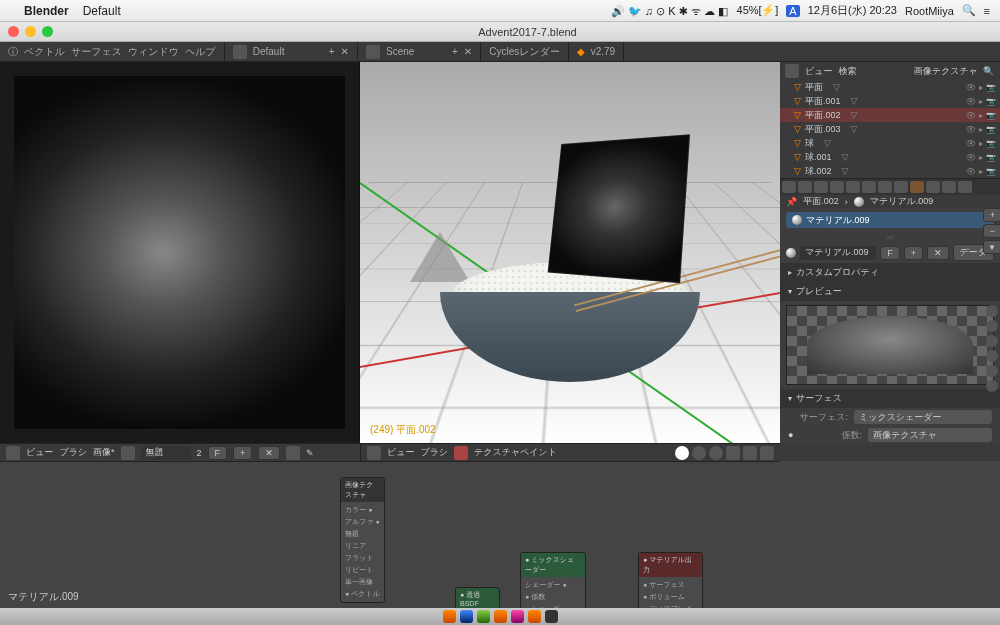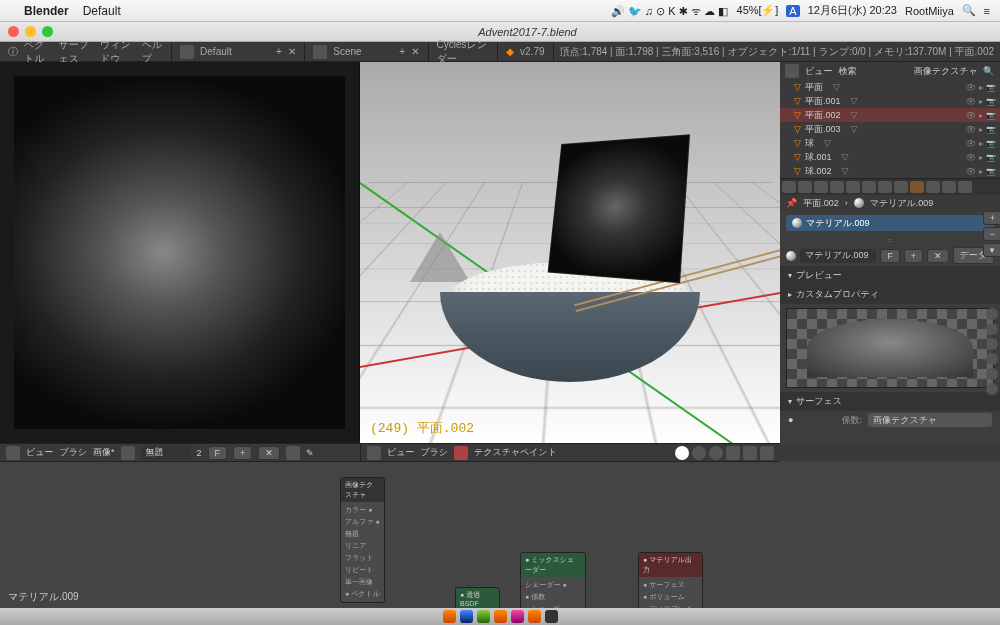--- a/index.html
+++ b/index.html
@@ -4,21 +4,21 @@
 <style>
 * { margin: 0; padding: 0; box-sizing: border-box; font-family: -apple-system, "Hiragino Sans", sans-serif; }
 body { width: 1000px; height: 625px; background: #3a3a3a; color: #ccc; font-size: 10px; overflow: hidden; }
 .menubar { height: 22px; background: linear-gradient(#f8f8f8,#e8e8e8); display: flex; align-items: center; padding: 0 10px; color: #222; font-size: 12px; gap: 14px; border-bottom: 1px solid #bbb; }
 .mb-right { margin-left: auto; display: flex; gap: 8px; align-items: center; font-size: 11px; }
 .mb-right span { display: inline-flex; align-items: center; }
 .titlebar { height: 20px; background: linear-gradient(#e8e8e8,#d8d8d8); display: flex; align-items: center; padding: 0 8px; font-size: 11px; color: #333; border-bottom: 1px solid #aaa; }
 .traffic { display: flex; gap: 6px; margin-right: 10px; }
 .traffic span { width: 11px; height: 11px; border-radius: 50%; }
 .tl-red { background: #ff5f56; } .tl-yel { background: #ffbd2e; } .tl-grn { background: #27c93f; }
-.titlebar .fname { margin: 12px auto; font-style: italic; }
+.titlebar .fname { margin: 12px auto; }
 .topbar { height: 20px; background: #393939; display: flex; align-items: center; font-size: 10px; color: #aaa; border-bottom: 1px solid #222; }
 .topbar .seg { padding: 0 8px; display: flex; align-items: center; gap: 6px; height: 100%; border-right: 1px solid #222; }
 .stats { margin-left: auto; padding: 0 6px; white-space: nowrap; }
 .btn-xs { background: #555; border: 1px solid #333; border-radius: 3px; padding: 1px 6px; font-size: 9px; color: #ccc; cursor: pointer; }
 .icon-sq { width: 14px; height: 14px; background: #555; border-radius: 2px; display: inline-block; }
 .main { display: flex; height: 381px; }
 .uv-panel { width: 360px; background: #222; display: flex; flex-direction: column; border-right: 1px solid #111; }
 .uv-canvas { flex: 1; background: #1a1a1a; padding: 14px; }
 .uv-img { width: 100%; height: 100%; background: radial-gradient(ellipse 60% 50% at 45% 50%, #888 0%, #555 30%, #222 70%, #0a0a0a 100%); }
 .vp-panel { width: 420px; background: #393939; display: flex; flex-direction: column; position: relative; }
@@ -29,21 +29,21 @@
   background-size: 40px 40px; transform: perspective(400px) rotateX(55deg) scale(2); transform-origin: 50% 70%; }
 .axis-x { position: absolute; height: 2px; background: #c33; width: 200%; left: -50%; top: 70%; transform: rotate(-10deg); }
 .axis-y { position: absolute; height: 2px; background: #3a3; width: 200%; left: -50%; top: 70%; transform: rotate(35deg); }
 .bowl { position: absolute; width: 260px; height: 130px; left: 80px; top: 190px; }
 .bowl-body { position: absolute; bottom: 0; width: 100%; height: 90px; background: linear-gradient(#5a6670,#3a4650); border-radius: 0 0 130px 130px / 0 0 90px 90px; }
 .rice { position: absolute; top: 10px; left: 10px; right: 10px; height: 70px; background: #f5f5f0; border-radius: 50%; box-shadow: inset 0 -10px 20px rgba(0,0,0,.1); 
   background-image: radial-gradient(circle 2px, #ddd 40%, transparent 50%); background-size: 6px 6px; }
 .plane3d { position: absolute; left: 180px; top: 75px; width: 150px; height: 140px; background: radial-gradient(ellipse 60% 50%, #666 0%, #333 40%, #0a0a0a 100%); transform: perspective(500px) rotateY(-30deg) rotateX(10deg); border: 1px solid #222; }
 .chopsticks { position: absolute; width: 250px; height: 2px; background: #b89060; right: -40px; top: 210px; transform: rotate(-15deg); box-shadow: 0 6px 0 #b89060; }
 .tri { position: absolute; left: 50px; top: 170px; width: 0; height: 0; border-left: 30px solid transparent; border-right: 30px solid transparent; border-bottom: 50px solid #888; opacity: .6; }
-.vp-label { position: absolute; bottom: 6px; left: 10px; font-size: 13px; color: #c90; font-family: Liberation Mono, monospace; }
+.vp-label { position: absolute; bottom: 6px; left: 10px; font-size: 10px; color: #c90; }
 .props { width: 220px; background: #3d3d3d; display: flex; flex-direction: column; font-size: 9px; overflow: hidden; }
 .outliner { background: #3a3a3a; border-bottom: 1px solid #222; }
 .outliner-head { height: 18px; background: #393939; display: flex; align-items: center; gap: 6px; padding: 0 5px; }
 .outliner-row { height: 14px; display: flex; align-items: center; padding: 0 4px 0 14px; gap: 4px; }
 .outliner-row.sel { background: #6a3838; }
 .row-icons { margin-left: auto; display: flex; gap: 3px; font-size: 8px; color: #888; }
 .prop-tabs { height: 16px; background: #333; display: flex; gap: 2px; padding: 2px; }
 .prop-tabs span { width: 14px; height: 12px; background: #555; border-radius: 2px; }
 .prop-tabs span.active { background: #7a5530; }
 .prop-head { height: 16px; background: #3a3a3a; display: flex; align-items: center; gap: 6px; padding: 0 6px; }
@@ -123,21 +123,20 @@
     <span>+</span>
     <span>✕</span>
   </div>
   <div class="seg">
     <span>Cyclesレンダー</span>
   </div>
   <div class="seg">
     <span style="color:#f80;">◆</span>
     <span>v2.79</span>
   </div>
-  <div class="stats">頂点:1,784 | 面:1,798 | 三角面:3,516 | オブジェクト:1/11 | ランプ:0/0 | メモリ:137.70M | 平面.002</div>
 </div>
 
 <div class="main">
 
   <div class="uv-panel">
     <div class="uv-canvas">
       <div class="uv-img"></div>
     </div>
   </div>
 
@@ -280,40 +279,44 @@
       <span class="sphere-icon"></span>
       <div class="mat-field">
           <span>マテリアル.009</span>
         </div>
       <span class="btn-xs">F</span>
       <span class="btn-xs">+</span>
       <span class="btn-xs">✕</span>
       <span class="btn-xs">データ</span>
     </div>
 
+    <div class="section-h">
+        <span>カスタムプロパティ</span>
+      </div>
     <div class="section-h open">
         <span>プレビュー</span>
-      </div>
-    <div class="section-h">
-        <span>カスタムプロパティ</span>
       </div>
     <div style="position:relative;">
       <div class="preview"></div>
       <div class="preview-side">
         <span></span>
         <span></span>
         <span></span>
         <span></span>
         <span></span>
         <span></span>
       </div>
     </div>
 
     <div class="section-h open">
         <span>サーフェス</span>
+      </div>
+    <div class="prop-row">
+        <span class="lbl">サーフェス:</span>
+        <div class="val">ミックスシェーダー</div>
       </div>
     <div class="prop-row">
         <span style="width:8px;">●</span>
         <span class="lbl">係数:</span>
         <div class="val">画像テクスチャ</div>
       </div>
 
   </div>
 </div>
 

